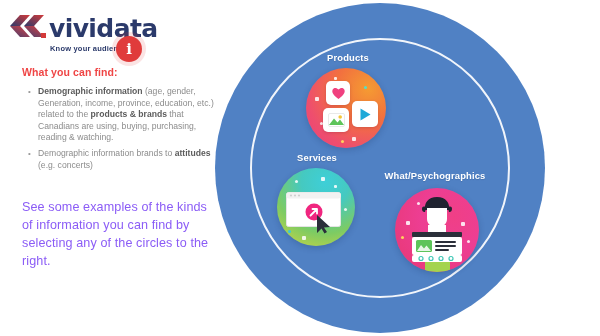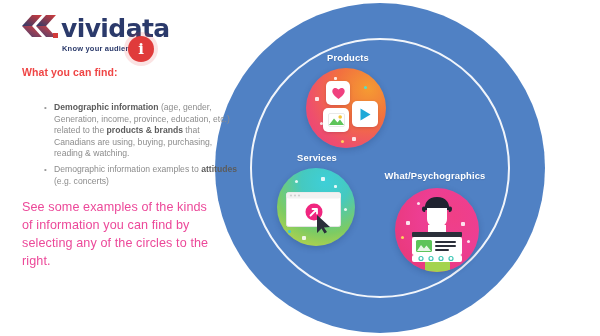--- a/index.html
+++ b/index.html
@@ -6,43 +6,43 @@
   body{
     width:600px;height:336px;position:relative;overflow:hidden;
     background:#ffffff;
     font-family:"Liberation Sans","DejaVu Sans",sans-serif;
     -webkit-font-smoothing:antialiased;
   }
 
   
   #left-panel{position:absolute;left:0;top:0;width:232px;height:336px;z-index:5;}
 
-  #logo-block{position:absolute;left:18px;top:8px;width:200px;height:52px;}
+  #logo-block{position:absolute;left:6px;top:8px;width:200px;height:52px;}
   #logo-mark{position:absolute;left:2px;top:2px;width:40px;height:32px;}
   #logo-wordmark{position:absolute;left:43px;top:8px;font-size:25px;line-height:25px;
     font-weight:700;color:#2b3a6b;letter-spacing:-0.6px;font-family:"DejaVu Sans",sans-serif;}
   #logo-tagline{position:absolute;left:44px;top:36px;font-size:7.5px;line-height:9px;
     color:#2b3a6b;letter-spacing:0.2px;font-weight:600;}
   #info-badge{position:absolute;left:110px;top:28px;width:26px;height:26px;border-radius:50%;
     background:#e03b3b;box-shadow:0 0 0 4px rgba(224,59,59,0.14);
     color:#fff;font-size:15px;font-weight:700;font-family:"DejaVu Serif",serif;
     display:flex;align-items:center;justify-content:center;cursor:pointer;}
 
   #find-heading{position:absolute;left:22px;top:66px;font-size:10.5px;font-weight:700;
     color:#ef4545;letter-spacing:0.1px;text-align:right;}
 
-  #find-list{position:absolute;left:24px;top:86px;width:186px;margin:16px;padding:0 0 0 14px;
+  #find-list{position:absolute;left:24px;top:86px;width:186px;margin:0;padding:0 0 0 14px;
     list-style:none;}
   #find-list li{position:relative;font-size:8.6px;line-height:11.6px;color:#8c8c8c;
     margin-bottom:4px;}
   #find-list li:before{content:"\2022";position:absolute;left:-10px;top:0;color:#9a9a9a;font-size:8px;}
   #find-list b{color:#5c5c5c;font-weight:700;}
 
   #cta-text{position:absolute;left:22px;top:198px;width:196px;font-size:12.6px;
-    line-height:18px;color:#ec4899;letter-spacing:0.1px;}
+    line-height:18px;color:#8b5cf6;letter-spacing:0.1px;}
 
   
   #diagram{position:absolute;left:215px;top:0;width:385px;height:248px;z-index:1;}
   #outer-circle{position:absolute;left:0px;top:3px;width:330px;height:330px;border-radius:50%;
     background:#5081c4;}
   #inner-ring{position:absolute;left:35px;top:38px;width:260px;height:260px;border-radius:50%;
     border:2px solid rgba(255,255,255,0.92);box-sizing:border-box;}
 
   .node{position:absolute;}
   .node-label{position:absolute;left:50%;transform:translateX(-50%);
@@ -108,21 +108,21 @@
     </div>
     <div id="logo-wordmark">vividata</div>
     <div id="logo-tagline">Know your audience</div>
     <div id="info-badge">i</div>
   </div>
 
   <div id="find-heading">What you can find:</div>
 
   <ul id="find-list">
       <li><b>Demographic information</b><span> (age, gender, Generation, income, province, education, etc.) related to the </span><b>products &amp; brands</b><span> that Canadians are using, buying, purchasing, reading &amp; watching.</span></li>
-      <li><span>Demographic information examples to </span><b>attitudes</b><span> (e.g. concerts)</span></li>
+      <li><span>Demographic information brands to </span><b>attitudes</b><span> (e.g. concerts)</span></li>
     </ul>
 
   <div id="cta-text">See some examples of the kinds of information you can find by selecting any of the circles to the right.</div>
 </div>
 
 <div id="diagram">
   <div id="outer-circle"></div>
   <div id="inner-ring"></div>
 
   <div class="node" id="node-products">

